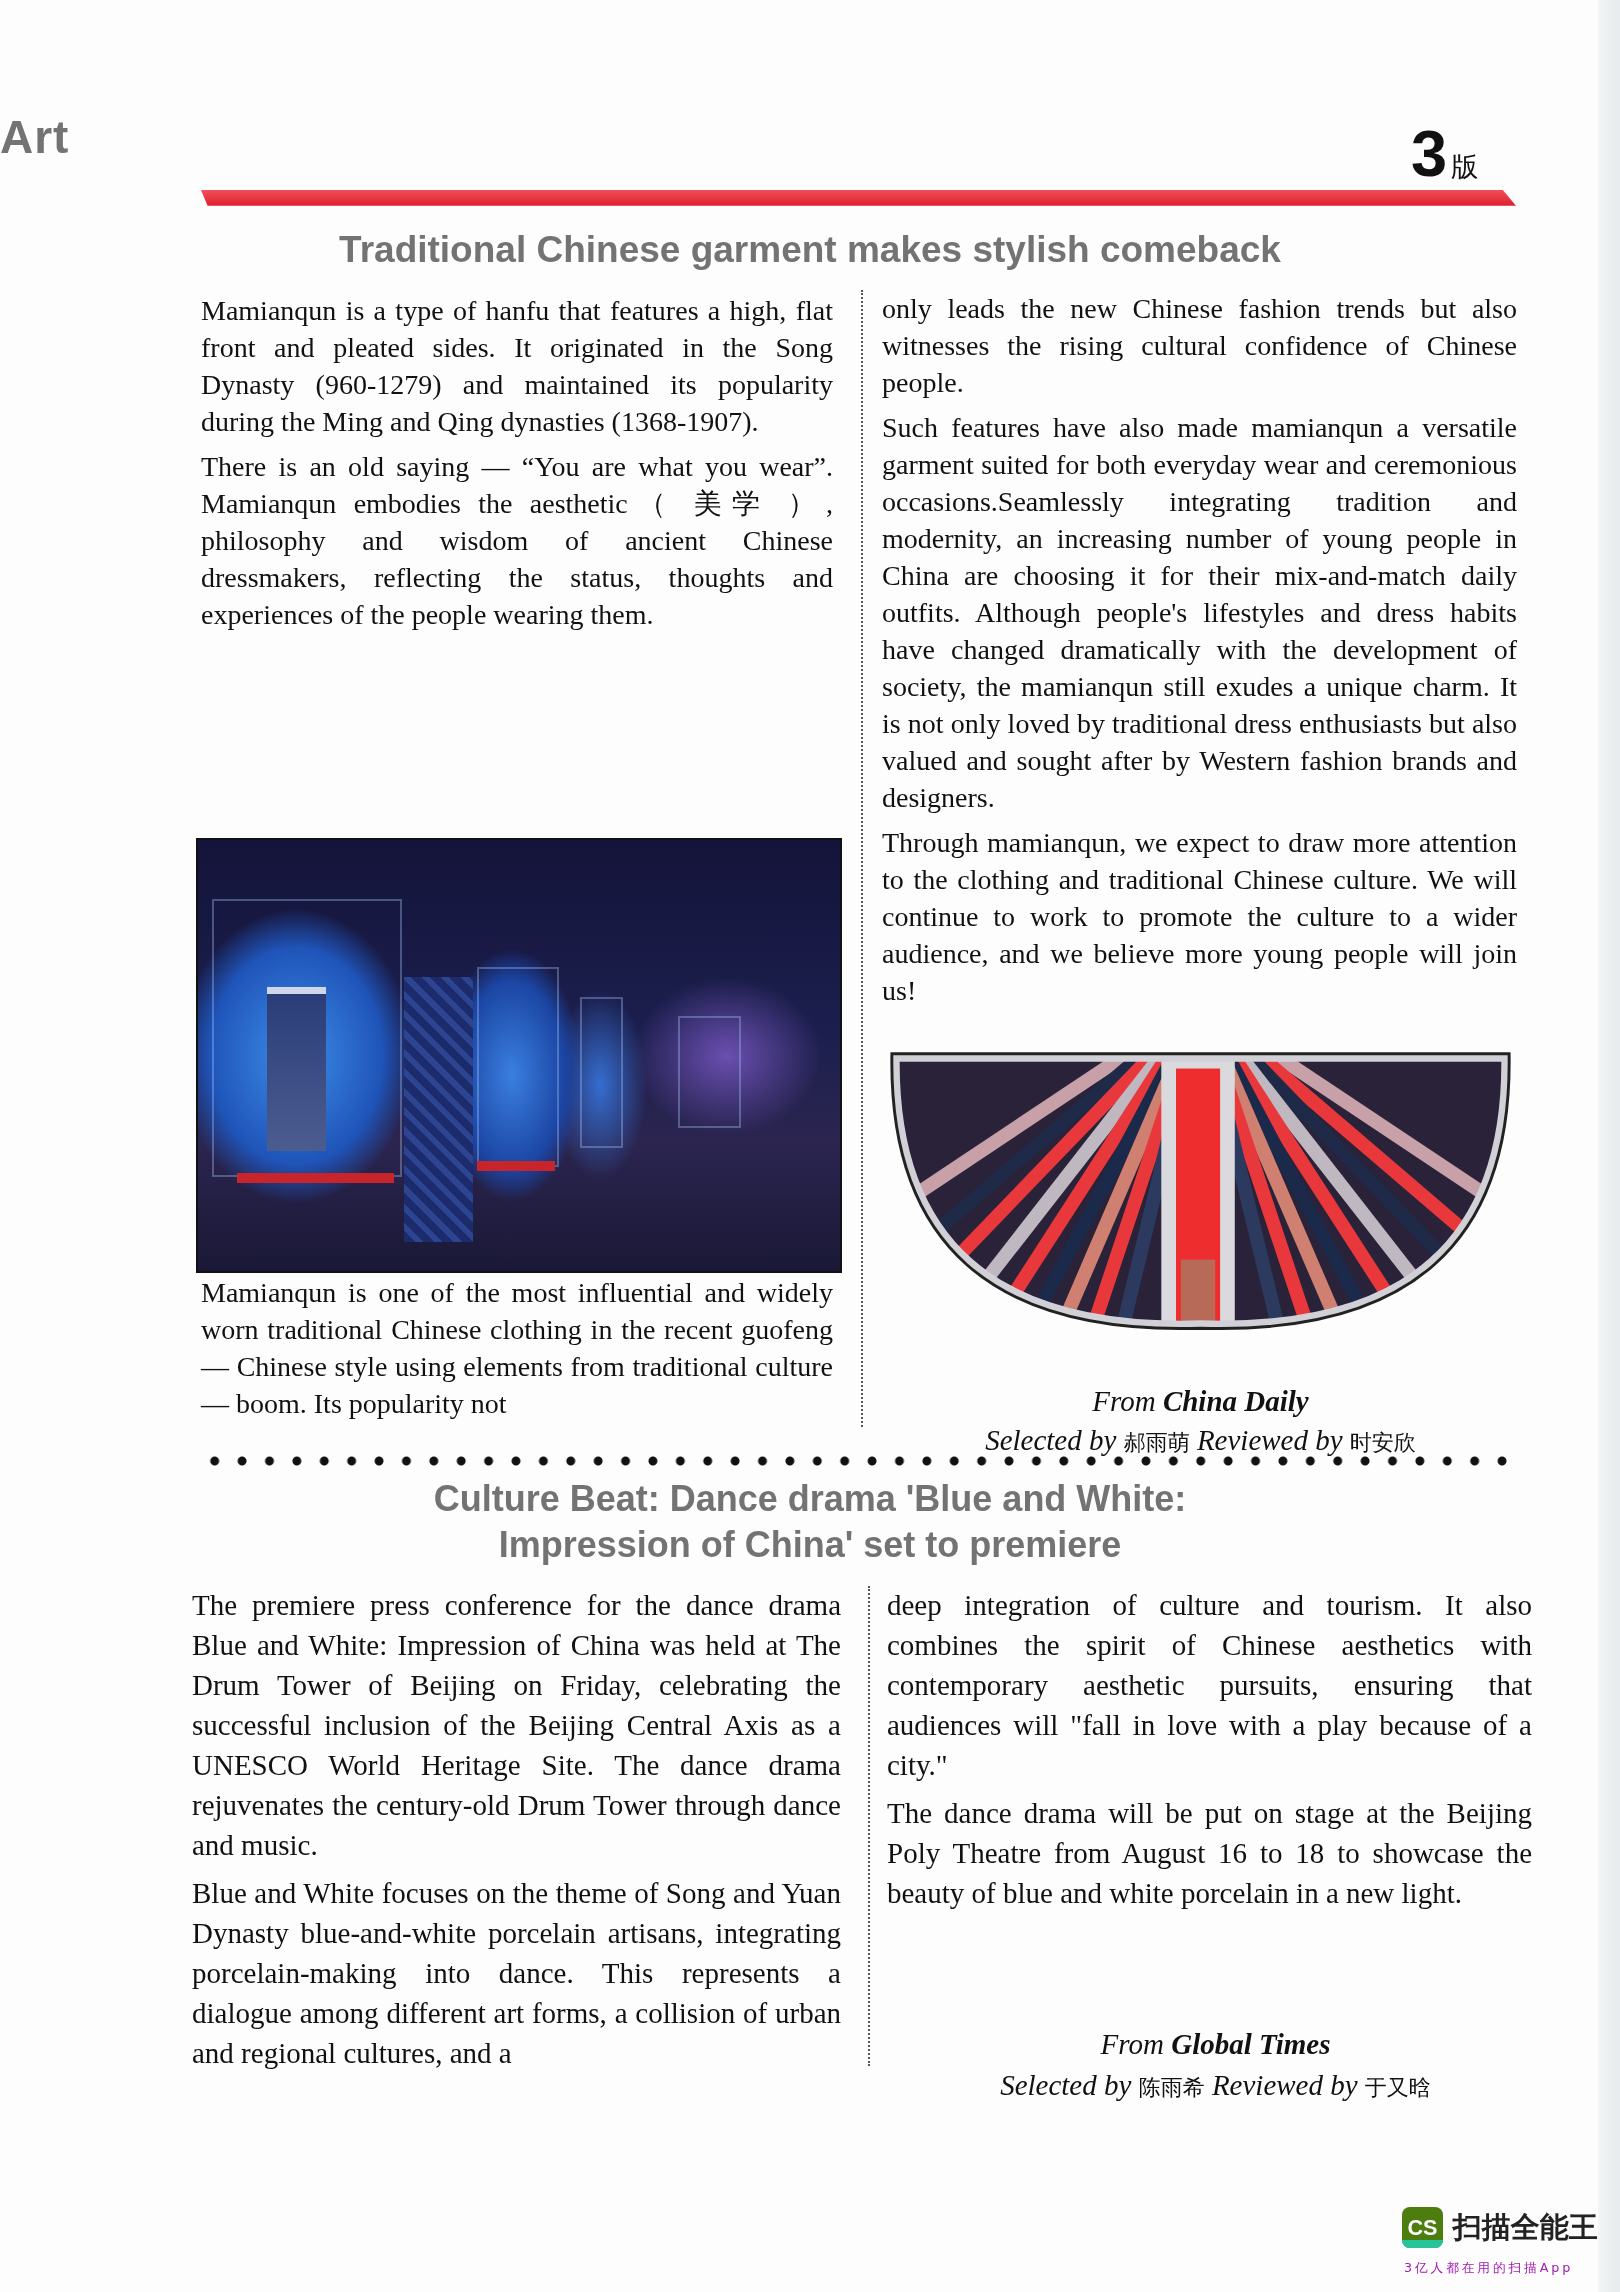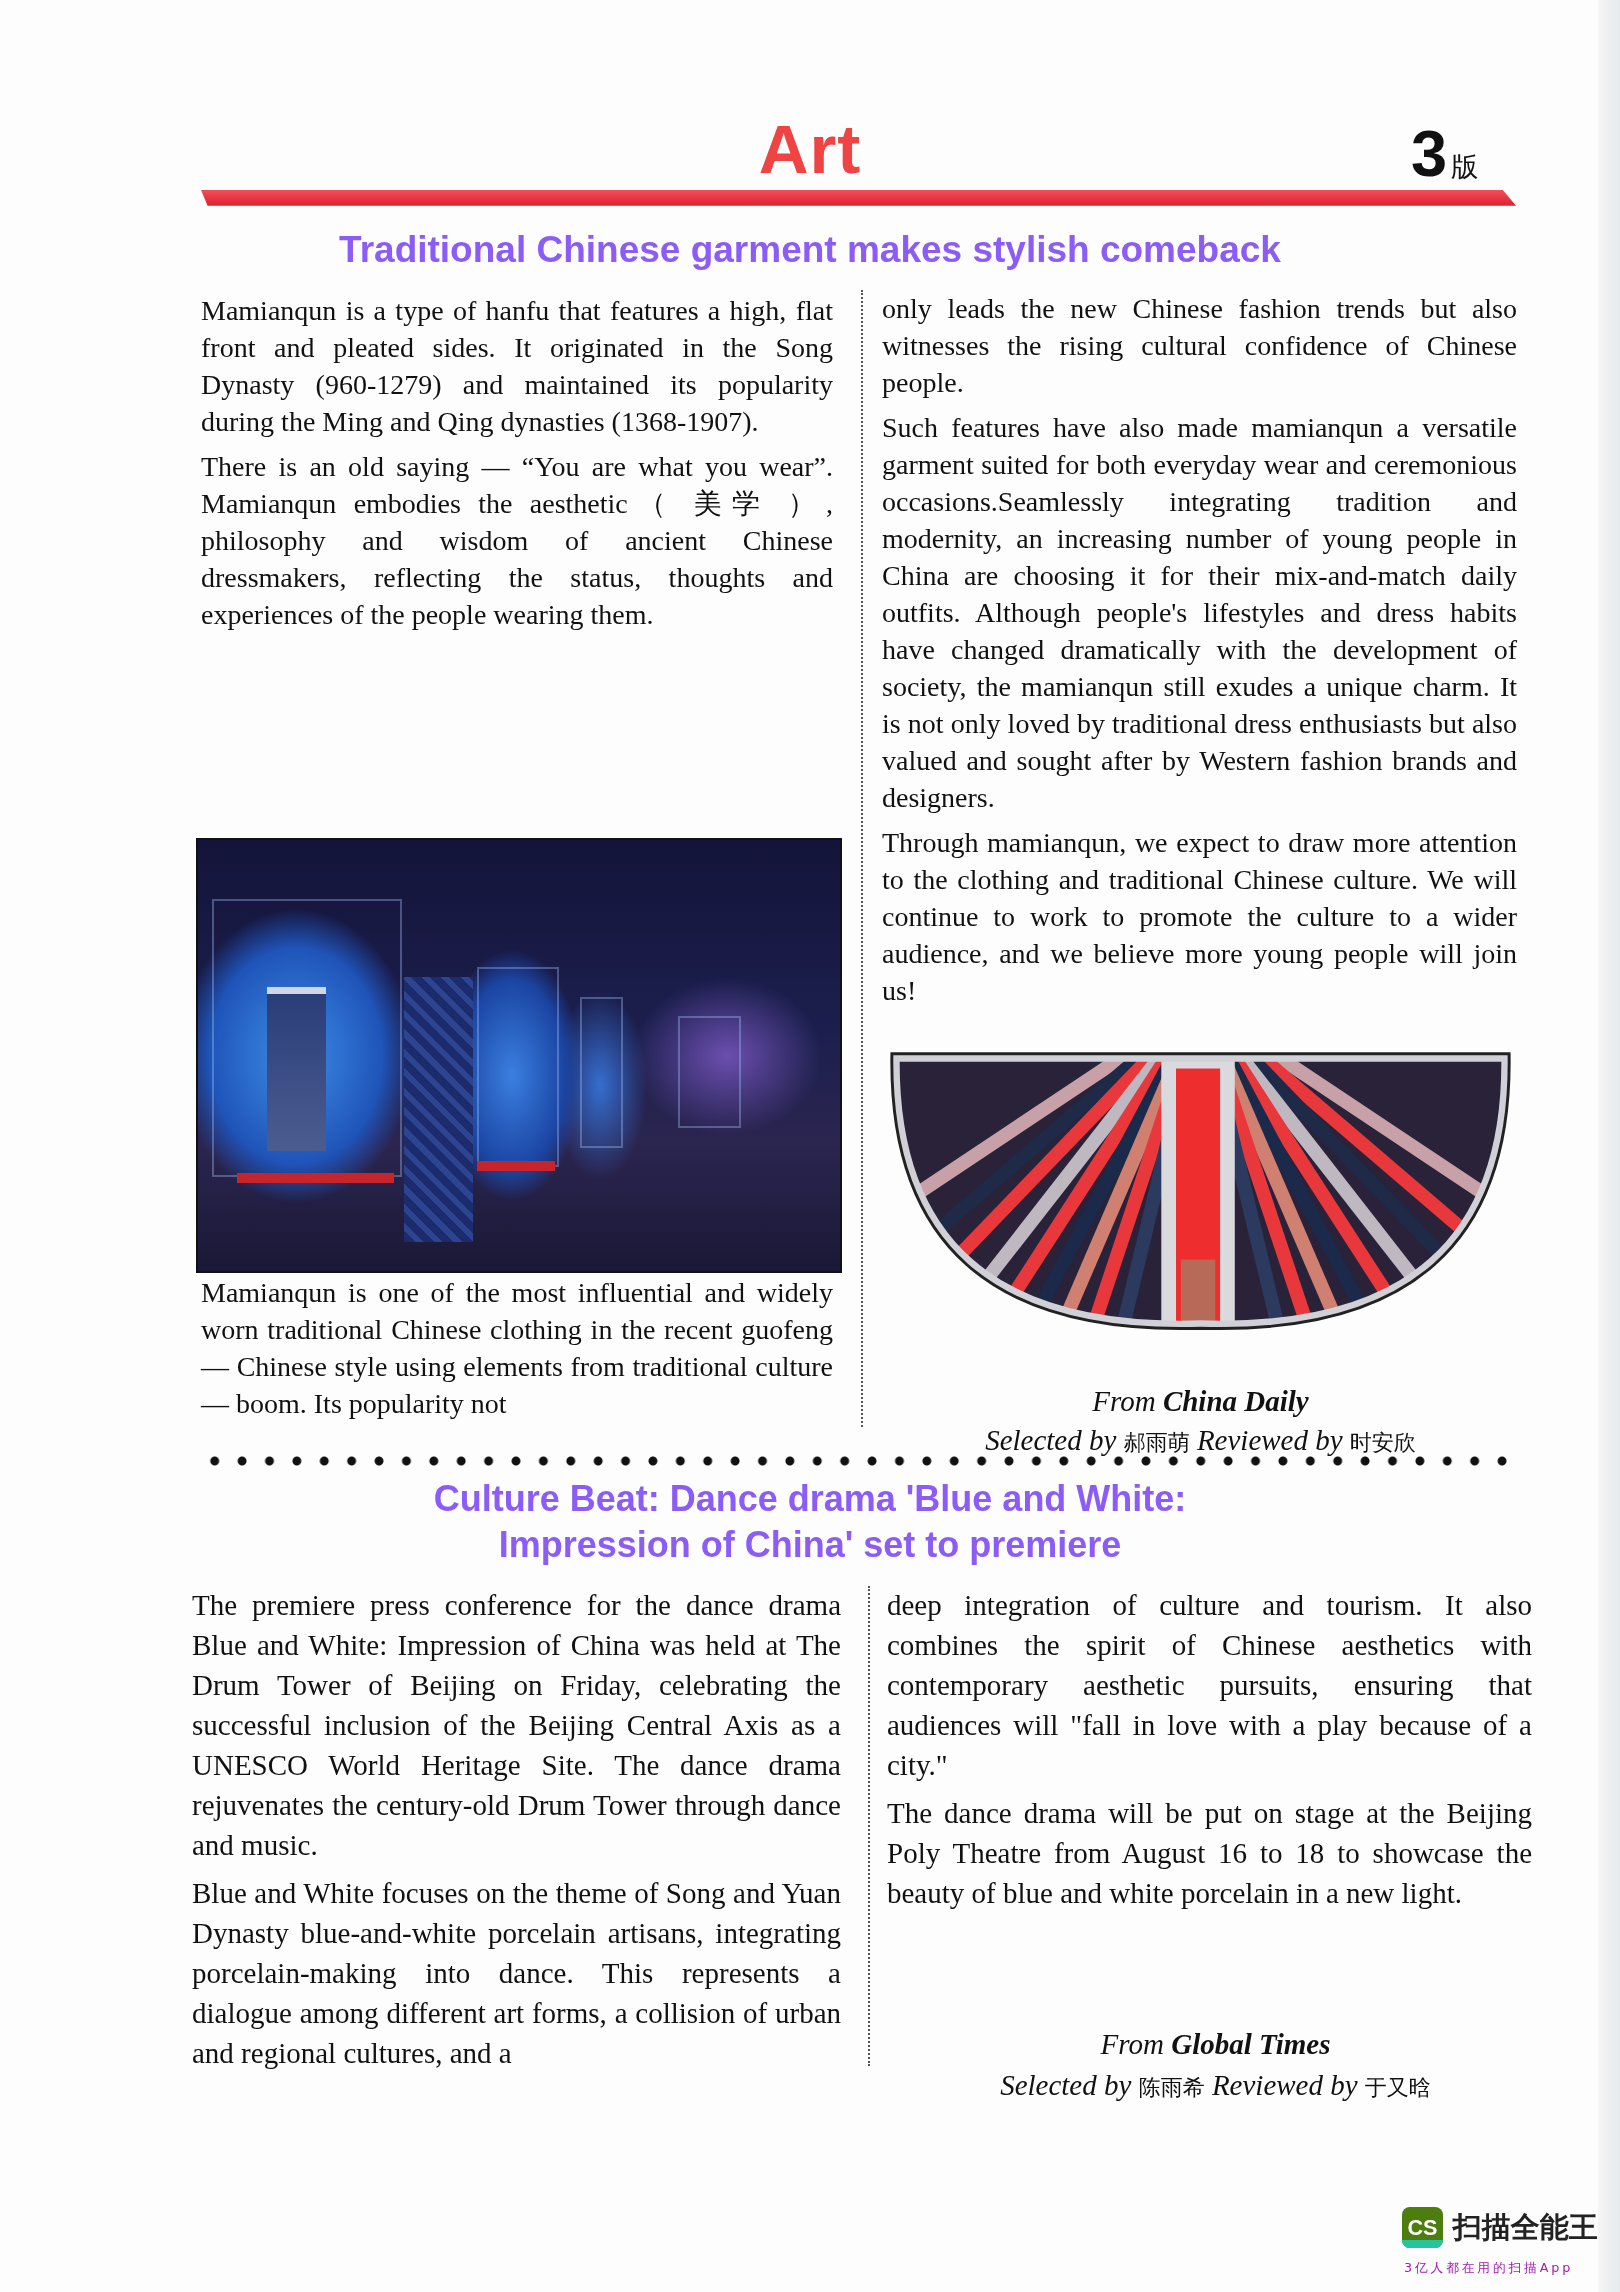--- a/index.html
+++ b/index.html
@@ -7,40 +7,40 @@
     width:1620px; height:2293px; position:relative; overflow:hidden;
     background:#fdfdfd;
     font-family:"Liberation Serif", "DejaVu Serif", serif;
     color:#111;
   }
   .page-edge {
     position:absolute; right:0; top:0; width:21.6px; height:2293px;
     background:linear-gradient(to right, #f3f5f6, #e6eaec);
   }
   .section-title {
-    position:absolute; left:0; width:1620px; top:110px; text-align:center;
+    position:absolute; left:0; width:1620px; top:110px; text-align:left;
     font-family:"Liberation Sans", "DejaVu Sans", sans-serif;
-    font-weight:bold; font-size:69px; letter-spacing:1px; color:#ef4444;
+    font-weight:bold; font-size:46px; letter-spacing:1px; color:#737373;
   }
   .page-no {
     position:absolute; left:1411px; top:116px;
     font-family:Liberation Sans, sans-serif;
     font-weight:bold; font-size:65px; color:#111;
   }
   .page-no .ban { font-size:27.4px; font-weight:normal; margin-left:3.9px; }
   .red-bar {
     position:absolute; left:201px; top:190px; width:1315px; height:15.7px;
     background:linear-gradient(#f0505a, #e01e2c);
     clip-path:polygon(0 0, 99% 0, 100% 100%, 0.5% 100%);
     box-shadow:0 1px 0 #9a1d22;
   }
   .headline {
     position:absolute; left:0; width:1620px; text-align:center;
     font-family:"Liberation Sans", "DejaVu Sans", sans-serif;
-    font-weight:bold; color:#8b5cf6;
+    font-weight:bold; color:#737373;
   }
   .h1 { top:229px; font-size:37px; }
   .h2a { top:1478px; font-size:36px; }
   .h2b { top:1524px; font-size:36px; }
   .col {
     position:absolute; font-size:28px; line-height:37px; text-align:justify;
   }
   .col p { margin:0 0 7.8px 0; }
   .vdiv {
     position:absolute; width:0; border-left:2.9px dotted #555;

